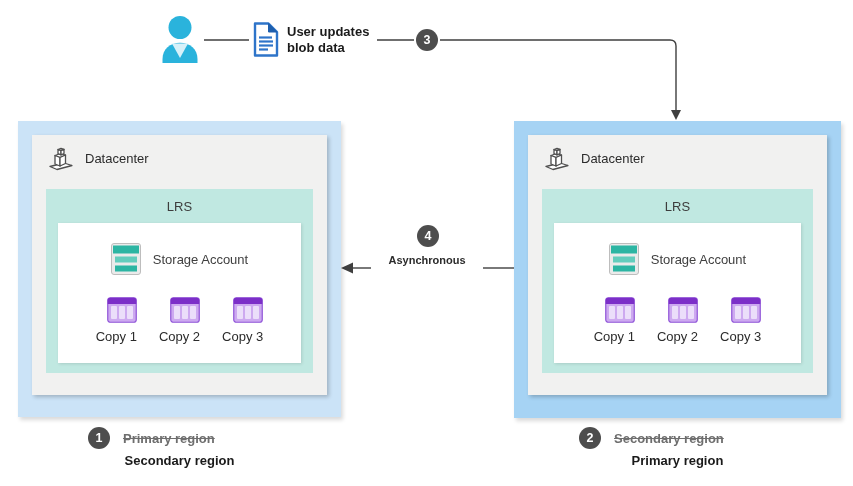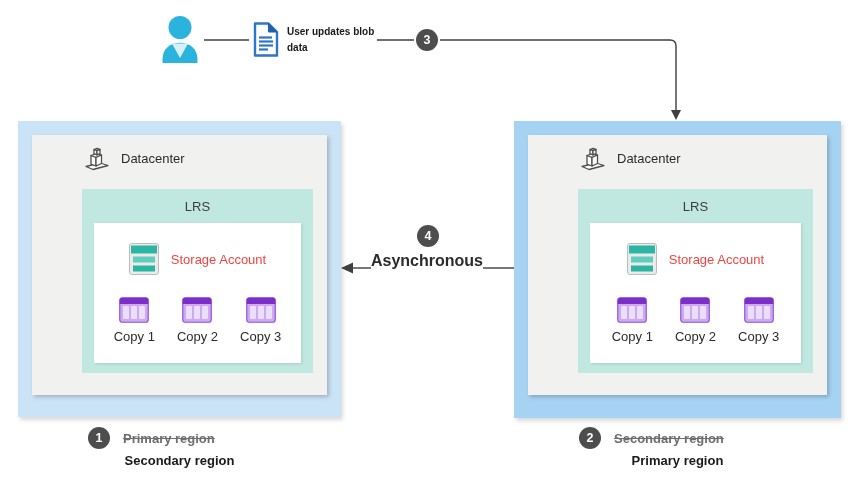--- a/index.html
+++ b/index.html
@@ -15,50 +15,50 @@
     position:absolute;width:22px;height:22px;border-radius:50%;
     background:#4D4D4D;color:#fff;font-size:12.5px;font-weight:bold;
     display:flex;align-items:center;justify-content:center;line-height:1;
   }
 
   
   .person{position:absolute;left:157px;top:14px;}
   .doc{position:absolute;left:251px;top:21px;}
   .user-action{
     position:absolute;left:287px;top:24px;width:96px;
-    font-size:10px;font-weight:bold;line-height:15.5px;color:#1a1a1a;
+    font-size:13px;font-weight:bold;line-height:15.5px;color:#1a1a1a;
   }
 
   
   .region-box{position:absolute;box-shadow:2px 3px 4px rgba(0,0,0,.15);}
   .region-left{left:18px;top:121px;width:323px;height:296px;background:#CBE3F7;}
   .region-right{left:514px;top:121px;width:327px;height:297px;background:#A6D3F4;}
 
   .dc-panel{
     position:absolute;left:14px;top:14px;right:14px;height:260px;
-    background:#F1F1F0;box-shadow:2px 2px 4px rgba(0,0,0,.22);padding-left:36px;
+    background:#F1F1F0;box-shadow:2px 2px 4px rgba(0,0,0,.22);
   }
   .dc-header{height:46px;display:flex;align-items:center;gap:11px;padding-left:16px;}
   .dc-header .dc-label{font-size:13px;color:#2b2b2b;}
 
   .lrs-panel{margin:8px 14px;height:184px;background:#C0E8E1;}
   .lrs-title{height:34px;line-height:36px;text-align:center;font-size:13px;color:#3d3d3d;}
   .white-panel{margin:0 12px;height:140px;background:#ffffff;box-shadow:1px 1px 3px rgba(0,0,0,.12);}
 
   .storage-row{display:flex;align-items:center;justify-content:center;gap:12px;padding-top:20px;}
-  .storage-row .storage-label{font-size:13px;color:#ef4444;}
+  .storage-row .storage-label{font-size:13px;color:#404040;}
 
   .copies-row{display:flex;justify-content:center;gap:22px;margin-top:22px;}
-  .copy-item{display:flex;flex-direction:column;align-items:center;}
+  .copy-item{display:flex;flex-direction:column;align-items:flex-end;}
   .copy-item .copy-label{font-size:13px;color:#2b2b2b;margin-top:6px;}
 
   
   .repl-label{
     position:absolute;left:357px;top:253px;width:140px;text-align:center;
-    font-size:16px;font-weight:bold;line-height:15px;color:#2b2b2b;
+    font-size:11px;font-weight:bold;line-height:15px;color:#2b2b2b;
   }
 
   
   .caption-row{position:absolute;display:flex;align-items:center;gap:13px;}
   .caption-row .badge-inline{
     position:static;flex:0 0 auto;
   }
   .former-role{
     font-size:13px;font-weight:600;color:#6E6E6E;text-decoration:line-through;
   }

